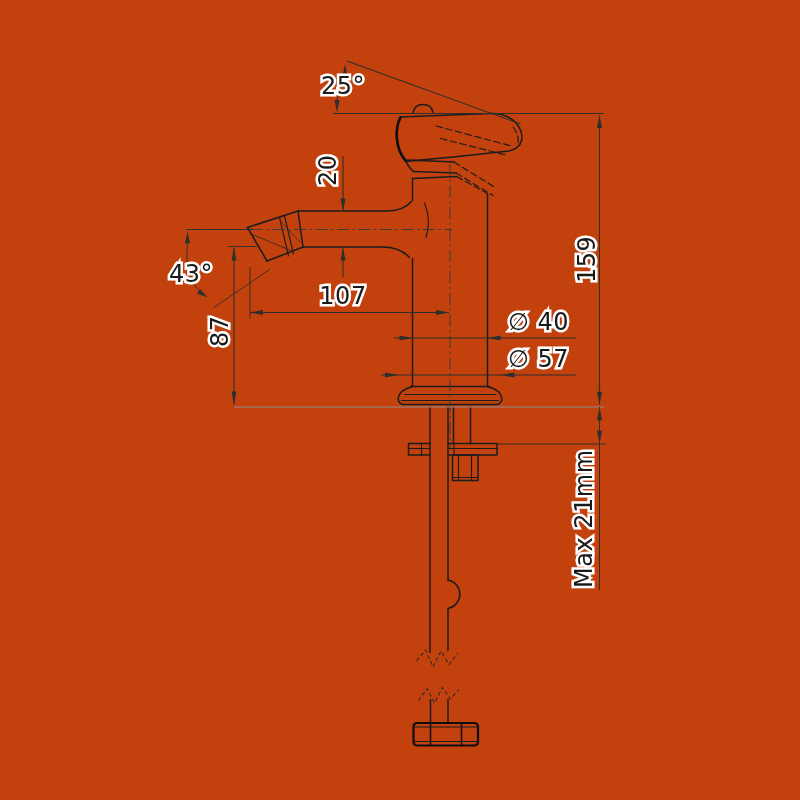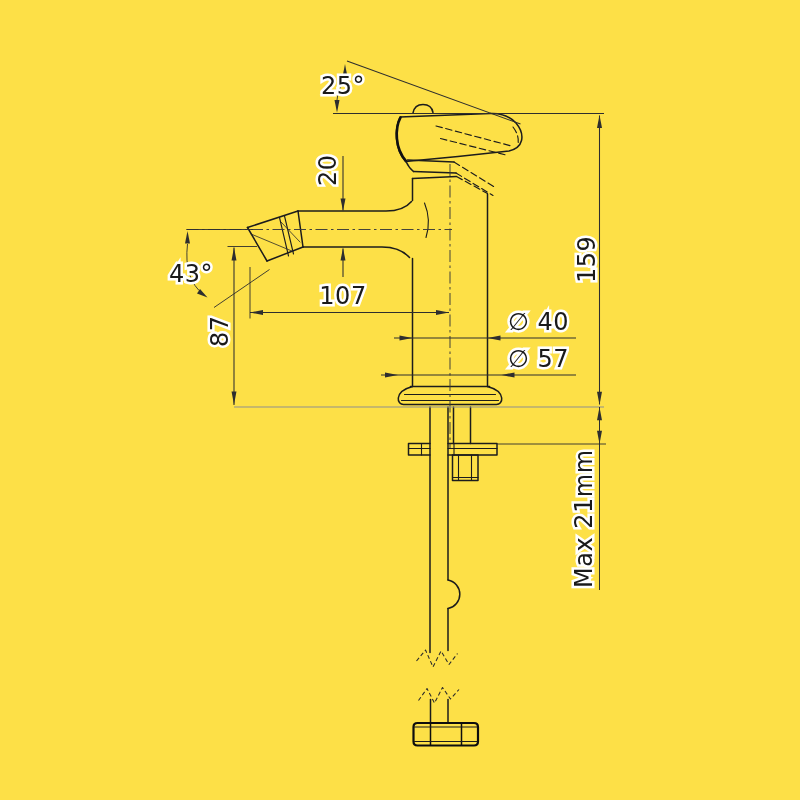--- a/index.html
+++ b/index.html
@@ -1,16 +1,16 @@
 <!DOCTYPE html>
 <html><head>
 <meta charset="utf-8">
 <style>
   html,body{margin:0;padding:0;background:#ffffff;}
-  .stage{position:relative;width:800px;height:800px;background:#fde047;overflow:hidden;
+  .stage{position:relative;width:800px;height:800px;background:#c2410c;overflow:hidden;
          font-family:"DejaVu Sans","Liberation Sans",sans-serif;}
   svg{display:block;}
   
   .ln  {stroke:#1c1c1c;stroke-width:1.5;fill:none;stroke-linecap:round;stroke-linejoin:round;}
   .ln1 {stroke:#1c1c1c;stroke-width:1.1;fill:none;stroke-linecap:round;}
   .ln0 {stroke:#2a2a2a;stroke-width:0.8;fill:none;stroke-linecap:round;}
   .lnb {stroke:#111111;stroke-width:2.6;fill:none;stroke-linecap:round;stroke-linejoin:round;}
   .nut {stroke:#0e0e0e;stroke-width:2.2;fill:none;stroke-linejoin:round;}
   .nutf{stroke:#0e0e0e;stroke-width:1.5;fill:none;}
   .hid {stroke:#1c1c1c;stroke-width:1.15;fill:none;stroke-dasharray:6.5 3.5;stroke-linecap:round;}

